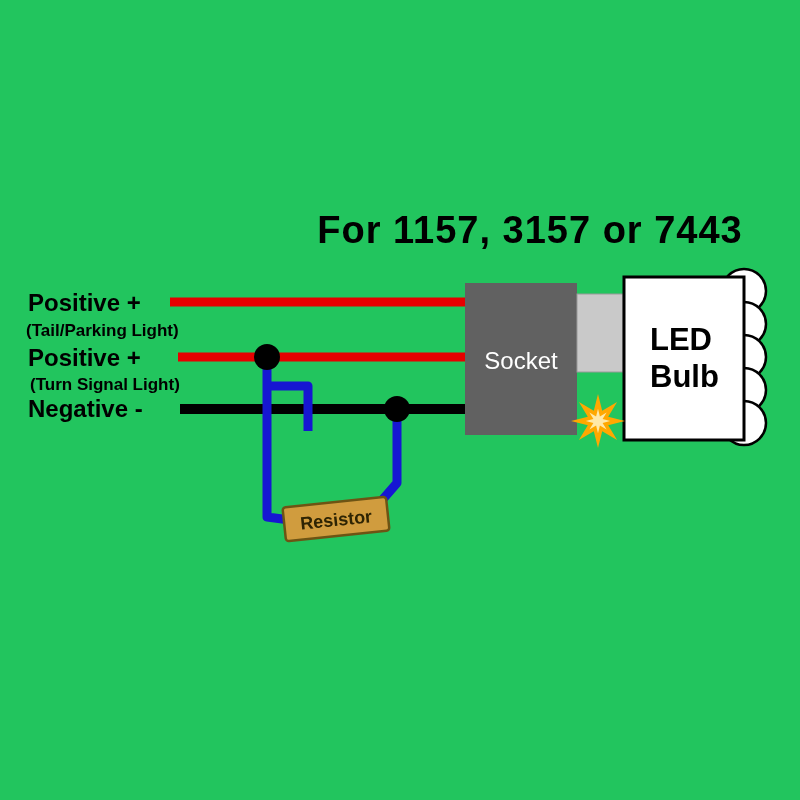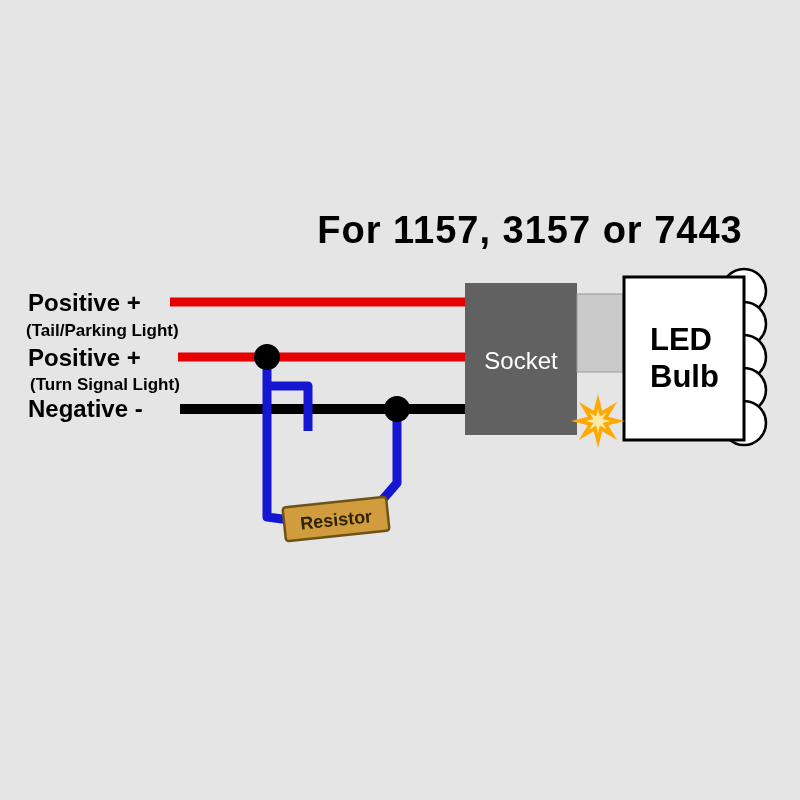--- a/index.html
+++ b/index.html
@@ -1,16 +1,16 @@
 <!DOCTYPE html>
 <html><head>
 <meta charset="utf-8">
 <style>
   html, body { margin: 0; padding: 0; background: #ffffff; }
-  .stage { position: relative; width: 800px; height: 800px; background: #e5e5e5; overflow: hidden; }
+  .stage { position: relative; width: 800px; height: 800px; background: #22c55e; overflow: hidden; }
   svg text { font-family: "Liberation Sans", sans-serif; }
   .title        { font-size: 38px; font-weight: bold; letter-spacing: 1px; }
   .wire-label   { font-size: 24px; font-weight: bold; }
   .wire-sublabel{ font-size: 17px; font-weight: bold; }
   .socket-text  { font-size: 24px; font-weight: normal; }
   .bulb-text    { font-size: 31px; font-weight: bold; }
   .resistor-text{ font-size: 18px; font-weight: bold; fill: #2e2403; }
 </style>
 </head>
 <body>

